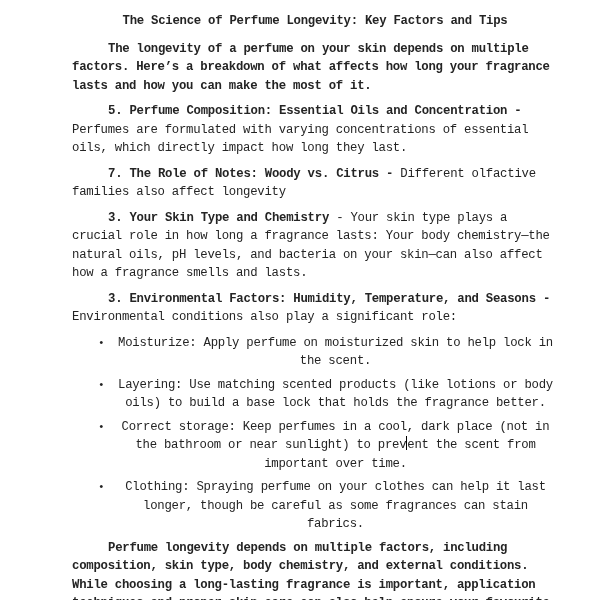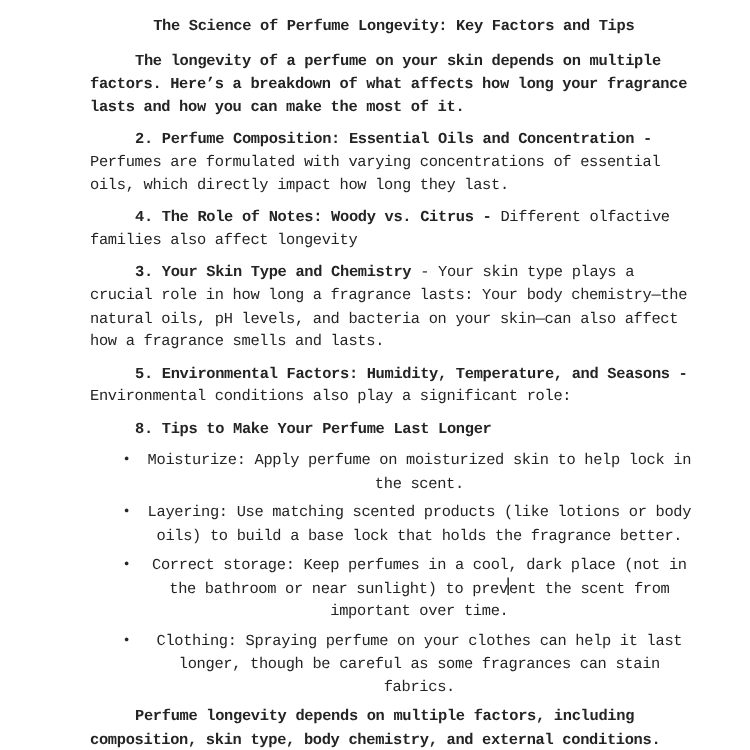--- a/index.html
+++ b/index.html
@@ -59,25 +59,24 @@
     vertical-align: -2px;
   }
 </style>
 </head>
 <body style="color: rgb(36, 36, 36); background: rgb(255, 255, 255);">
 
 <div class="doc">
   <p class="title">The Science of Perfume Longevity: Key Factors and Tips</p>
   <div>
       <p class="block paragraph"><span class="run bold">The longevity of a perfume on your skin depends on multiple factors. Here’s a breakdown of what affects how long your fragrance lasts and how you can make the most of it.</span></p>
-      <p class="block paragraph"><span class="run bold">2. Perfume Composition: Essential Oils and Concentration - </span><span class="run">Perfumes are formulated with varying concentrations of essential oils, which directly impact how long they last.</span></p>
-      <p class="block paragraph"><span class="run bold">4. The Role of Notes: Woody vs. Citrus - </span><span class="run">Different olfactive families also affect longevity</span></p>
+      <p class="block paragraph"><span class="run bold">5. Perfume Composition: Essential Oils and Concentration - </span><span class="run">Perfumes are formulated with varying concentrations of essential oils, which directly impact how long they last.</span></p>
+      <p class="block paragraph"><span class="run bold">7. The Role of Notes: Woody vs. Citrus - </span><span class="run">Different olfactive families also affect longevity</span></p>
       <p class="block paragraph"><span class="run bold">3. Your Skin Type and Chemistry</span><span class="run"> - Your skin type plays a crucial role in how long a fragrance lasts: Your body chemistry—the natural oils, pH levels, and bacteria on your skin—can also affect how a fragrance smells and lasts.</span></p>
-      <p class="block paragraph"><span class="run bold">5. Environmental Factors: Humidity, Temperature, and Seasons - </span><span class="run">Environmental conditions also play a significant role:</span></p>
-      <p class="block heading"><span class="run bold">8. Tips to Make Your Perfume Last Longer</span></p>
+      <p class="block paragraph"><span class="run bold">3. Environmental Factors: Humidity, Temperature, and Seasons - </span><span class="run">Environmental conditions also play a significant role:</span></p>
       <div class="bullet">
         <span class="dot">•</span>
         <span class="btext"><span class="run">Moisturize: Apply perfume on moisturized skin to help lock in the scent.</span></span>
       </div>
       <div class="bullet">
         <span class="dot">•</span>
         <span class="btext"><span class="run">Layering: Use matching scented products (like lotions or body oils) to build a base lock that holds the fragrance better.</span></span>
       </div>
       <div class="bullet">
         <span class="dot">•</span>

